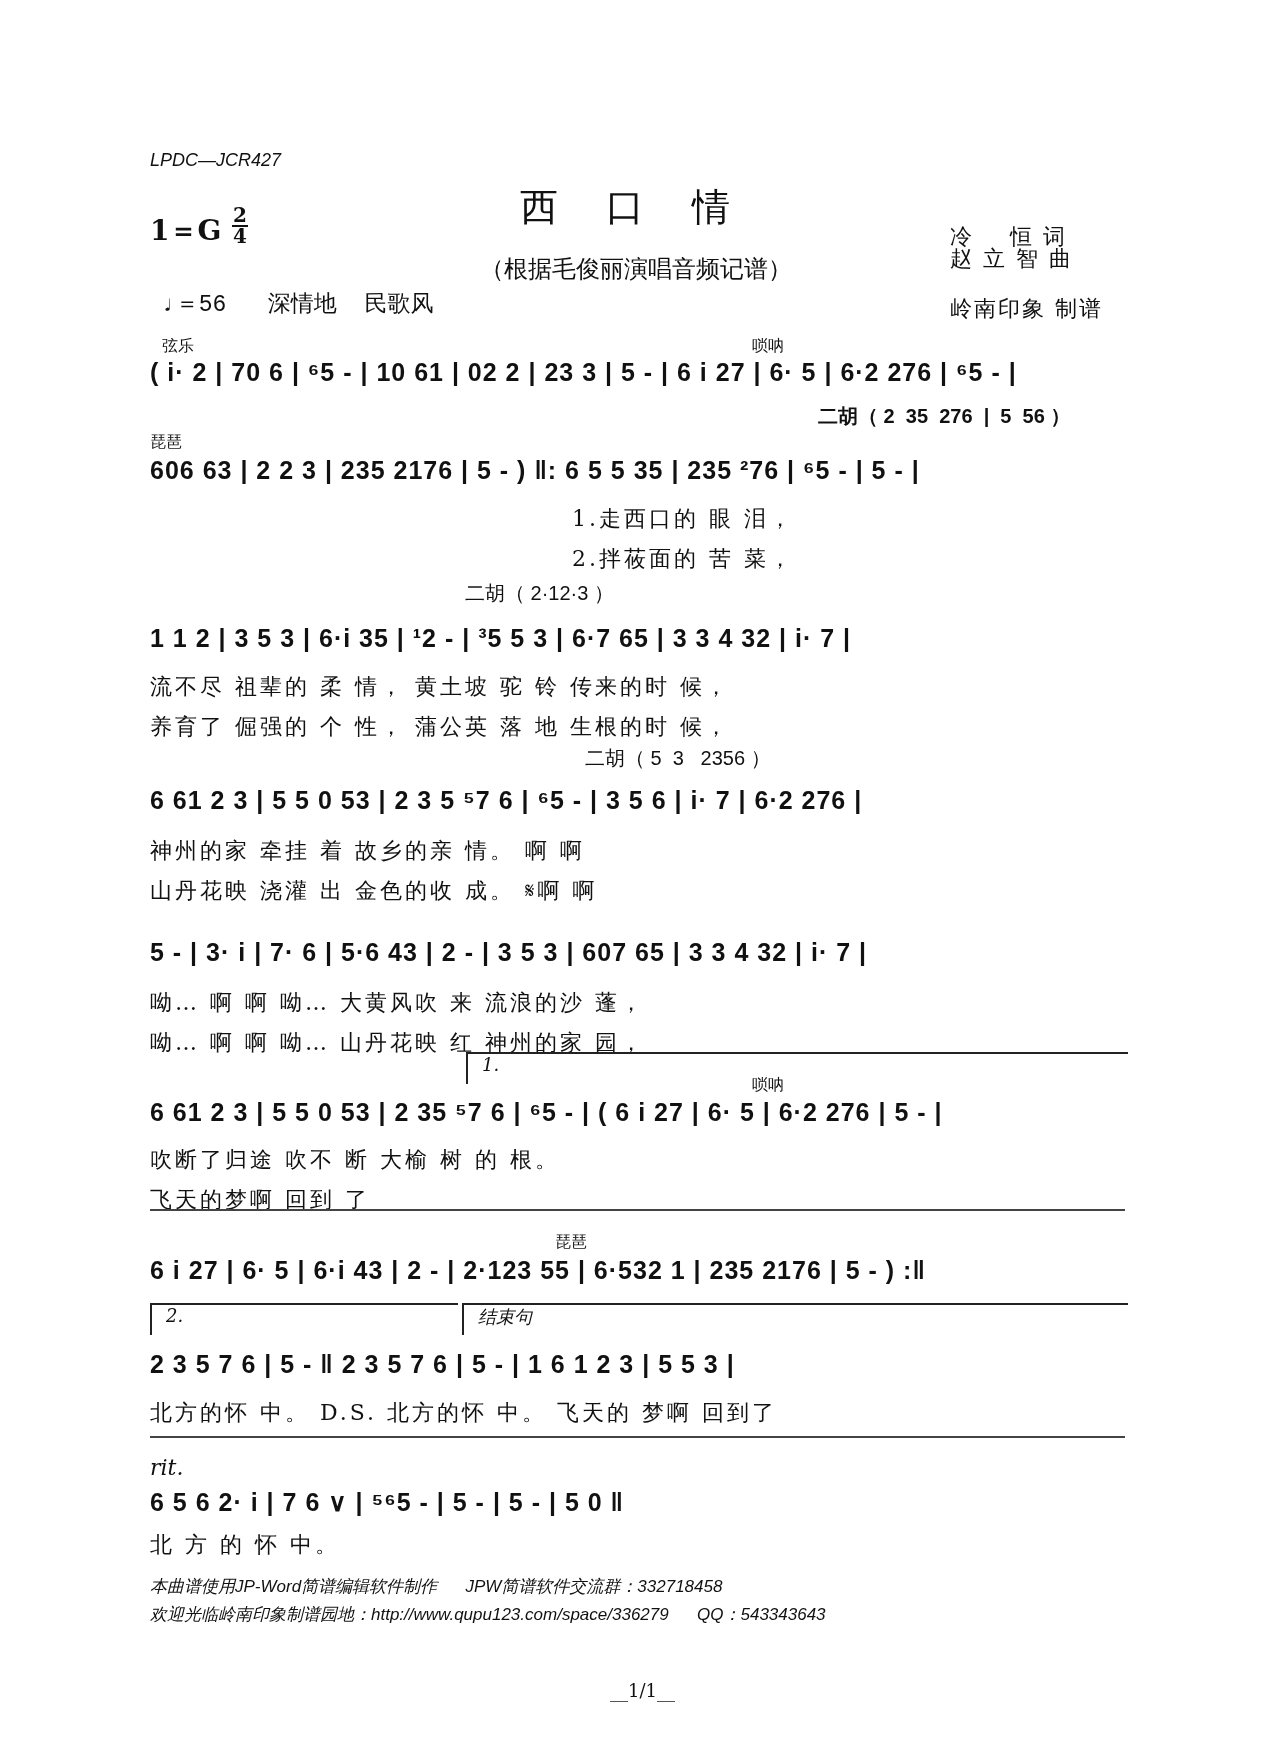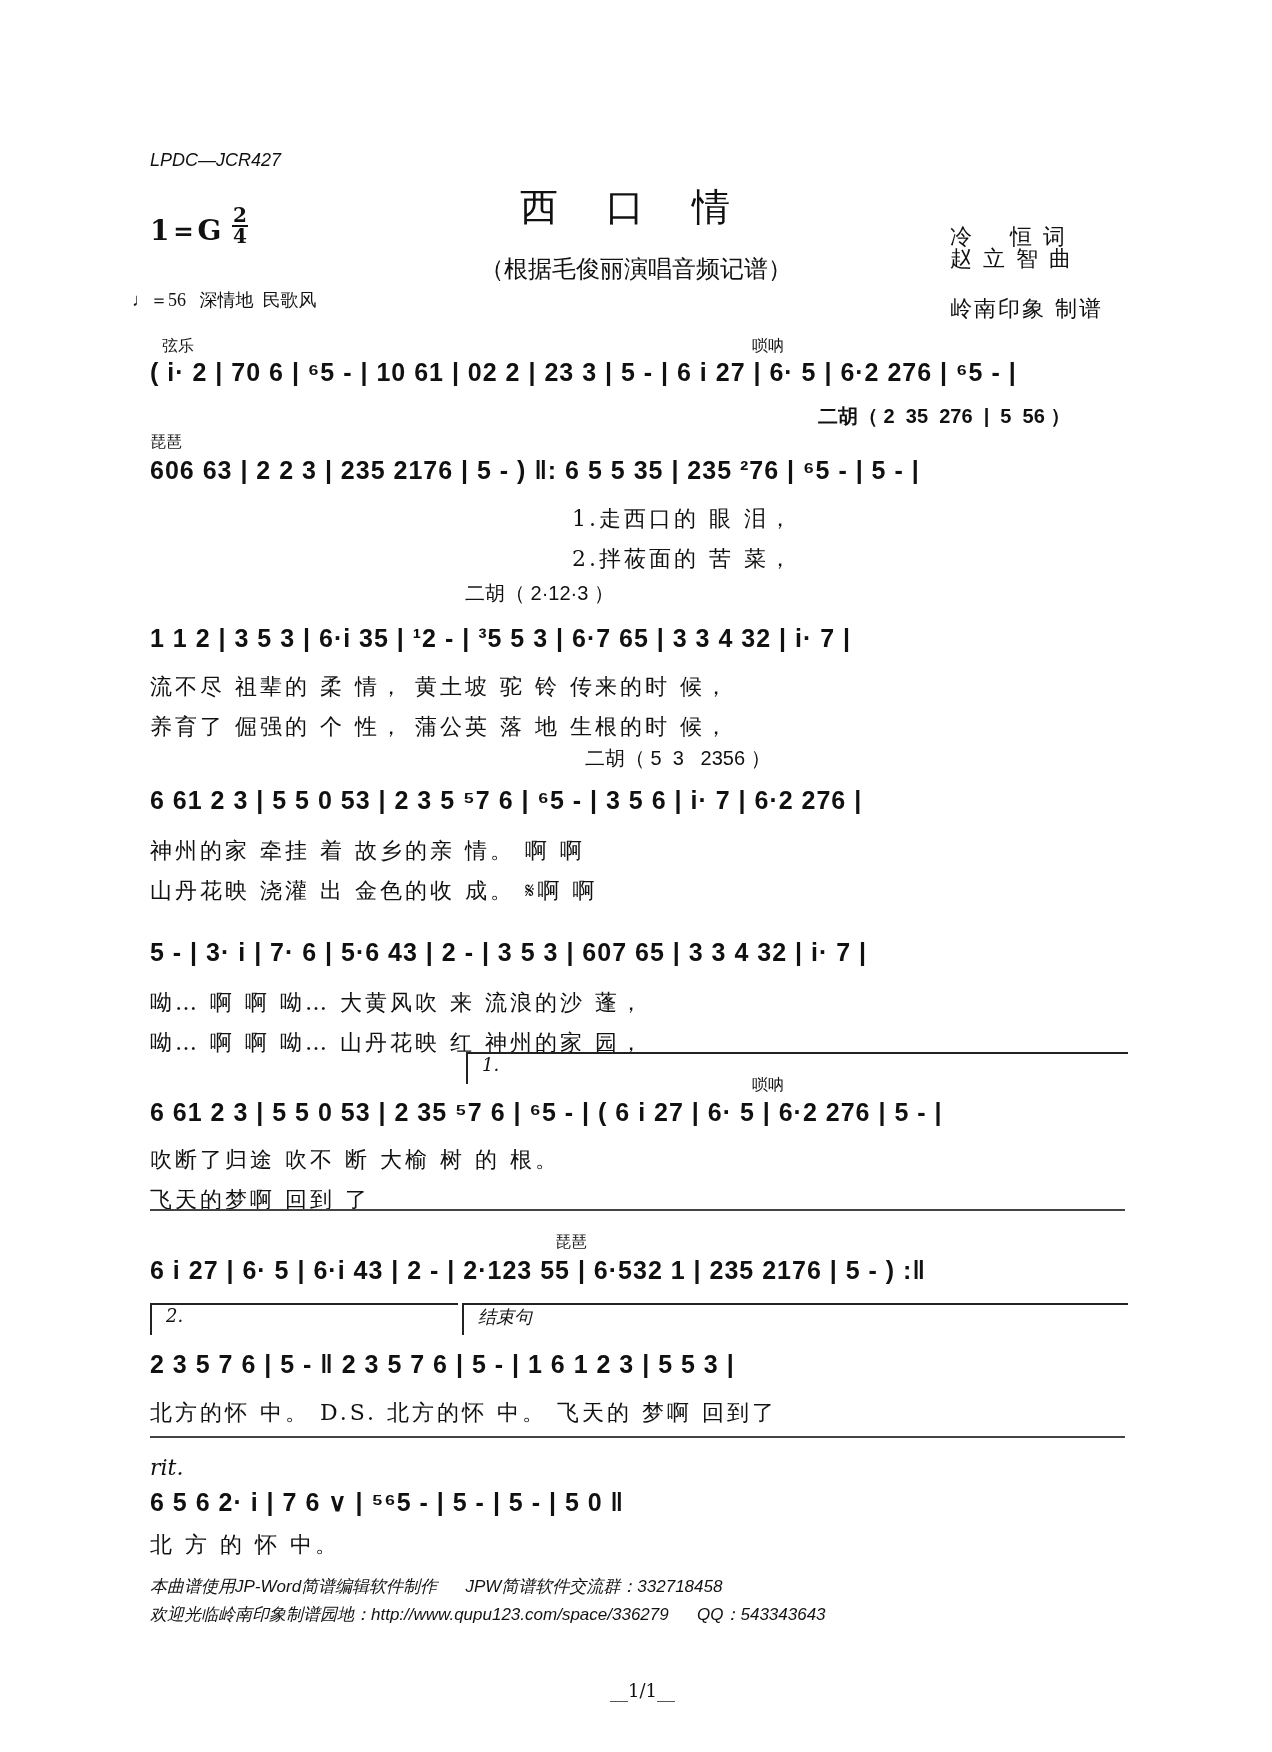--- a/index.html
+++ b/index.html
@@ -6,21 +6,21 @@
   body{width:1272px;height:1752px;position:relative;overflow:hidden;font-family:"DejaVu Sans","Liberation Sans",sans-serif;color:#111;}
   .abs{position:absolute;white-space:pre;text-align:center;}
   .code{left:150px;top:150px;font-style:italic;font-size:18px;font-family:"Liberation Sans",sans-serif;}
   .title{left:520px;top:170px;font-size:38px;font-weight:normal;letter-spacing:48px;font-family:"DejaVu Serif",serif;margin-top:12px;}
   .key{left:150px;top:212px;font-size:28px;font-weight:bold;font-family:"DejaVu Serif",serif;}
   .frac{position:absolute;left:232px;top:206px;font-size:20px;font-weight:bold;line-height:19px;text-align:center;font-family:"DejaVu Serif",serif;}
   .frac span{display:block;}
   .frac .bar{border-top:2px solid #111;width:16px;margin:0 auto;}
   .subtitle{left:460px;top:253px;font-size:24px;font-family:"DejaVu Serif",serif;margin-left:20px;}
   .credit{left:950px;font-size:22px;font-family:"DejaVu Serif",serif;letter-spacing:2px;}
-  .tempo{left:132px;top:288px;font-size:18px;font-family:Liberation Serif, serif;}
+  .tempo{left:162px;top:288px;font-size:23px;font-family:Liberation Mono, monospace;}
   .instr{font-size:16px;font-family:"Liberation Sans",sans-serif;}
   .row{position:absolute;left:150px;width:975px;height:40px;}
   .notes{position:absolute;top:0;font-size:25px;font-weight:bold;font-family:"Liberation Sans",sans-serif;letter-spacing:1px;}
   .lyric{position:absolute;left:150px;font-size:22px;font-family:"DejaVu Serif",serif;letter-spacing:3px;}
   .volta{position:absolute;border-top:2px solid #222;border-left:2px solid #222;height:30px;}
   .volta span{font-style:italic;font-size:18px;font-family:"DejaVu Serif",serif;margin-left:14px;}
   .hrule{position:absolute;height:2px;background:#444;}
   .footer{left:150px;font-size:17px;font-style:italic;font-family:"Liberation Sans",sans-serif;}
   .page{left:610px;top:1680px;font-size:18px;font-family:"DejaVu Serif",serif;}
 </style>

